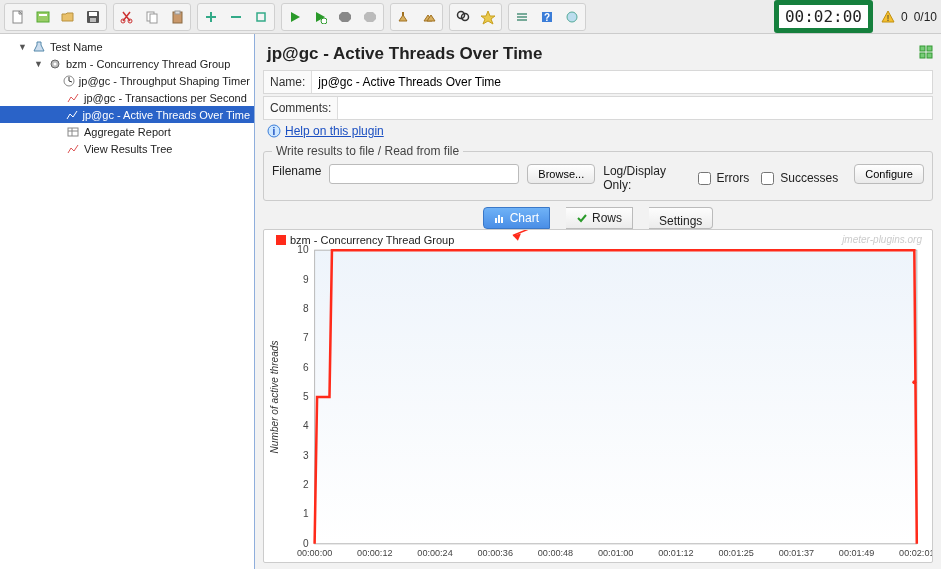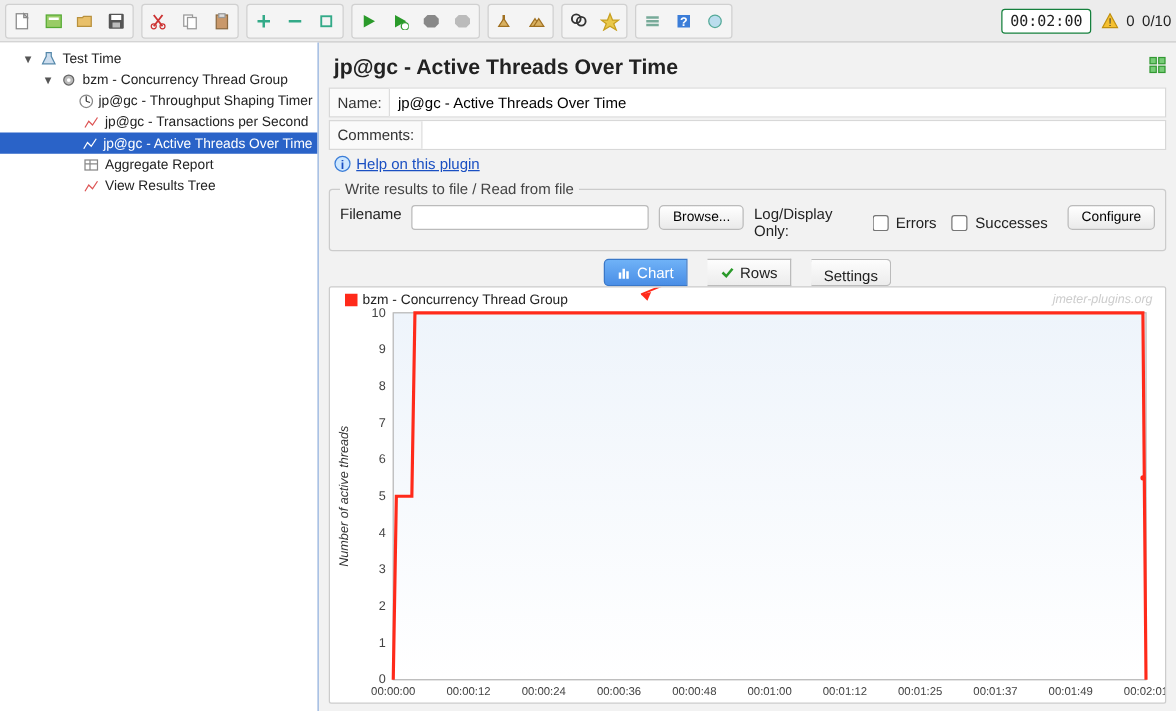--- a/index.html
+++ b/index.html
@@ -36,25 +36,25 @@
     width: 24px;
     height: 24px;
     display: flex;
     align-items: center;
     justify-content: center;
     border-radius: 2px;
     cursor: pointer;
   }
   .spacer { flex: 1; }
   .timer-box {
-    border: 1px solid #15803d;
+    border: 5px solid #15803d;
     padding: 2px 6px;
     background: #fff;
     font-family: monospace;
-    font-size: 12px;
+    font-size: 16px;
     border-radius: 3px;
   }
   .status-right {
     display: flex;
     align-items: center;
     gap: 6px;
     margin-left: 6px;
     font-size: 12px;
   }
   
@@ -372,21 +372,21 @@
 <div class="main">
 
   <div class="tree-pane">
     <div class="tree-row indent-1">
       <span class="tree-toggle">▼</span>
       <span class="tree-icon">
           <svg width="12" height="12">
             <path d="M4 1 L8 1 L8 4 L11 10 L1 10 L4 4 Z" fill="#cde" stroke="#58a"></path>
           </svg>
         </span>
-      <span class="tree-label">Test Time</span>
+      <span class="tree-label">Test Name</span>
     </div>
     <div class="tree-row indent-2">
       <span class="tree-toggle">▼</span>
       <span class="tree-icon">
           <svg width="12" height="12">
             <circle cx="6" cy="6" r="4" fill="#bbb" stroke="#666"></circle>
             <circle cx="6" cy="6" r="1.5" fill="#fff"></circle>
           </svg>
         </span>
       <span class="tree-label">bzm - Concurrency Thread Group</span>

